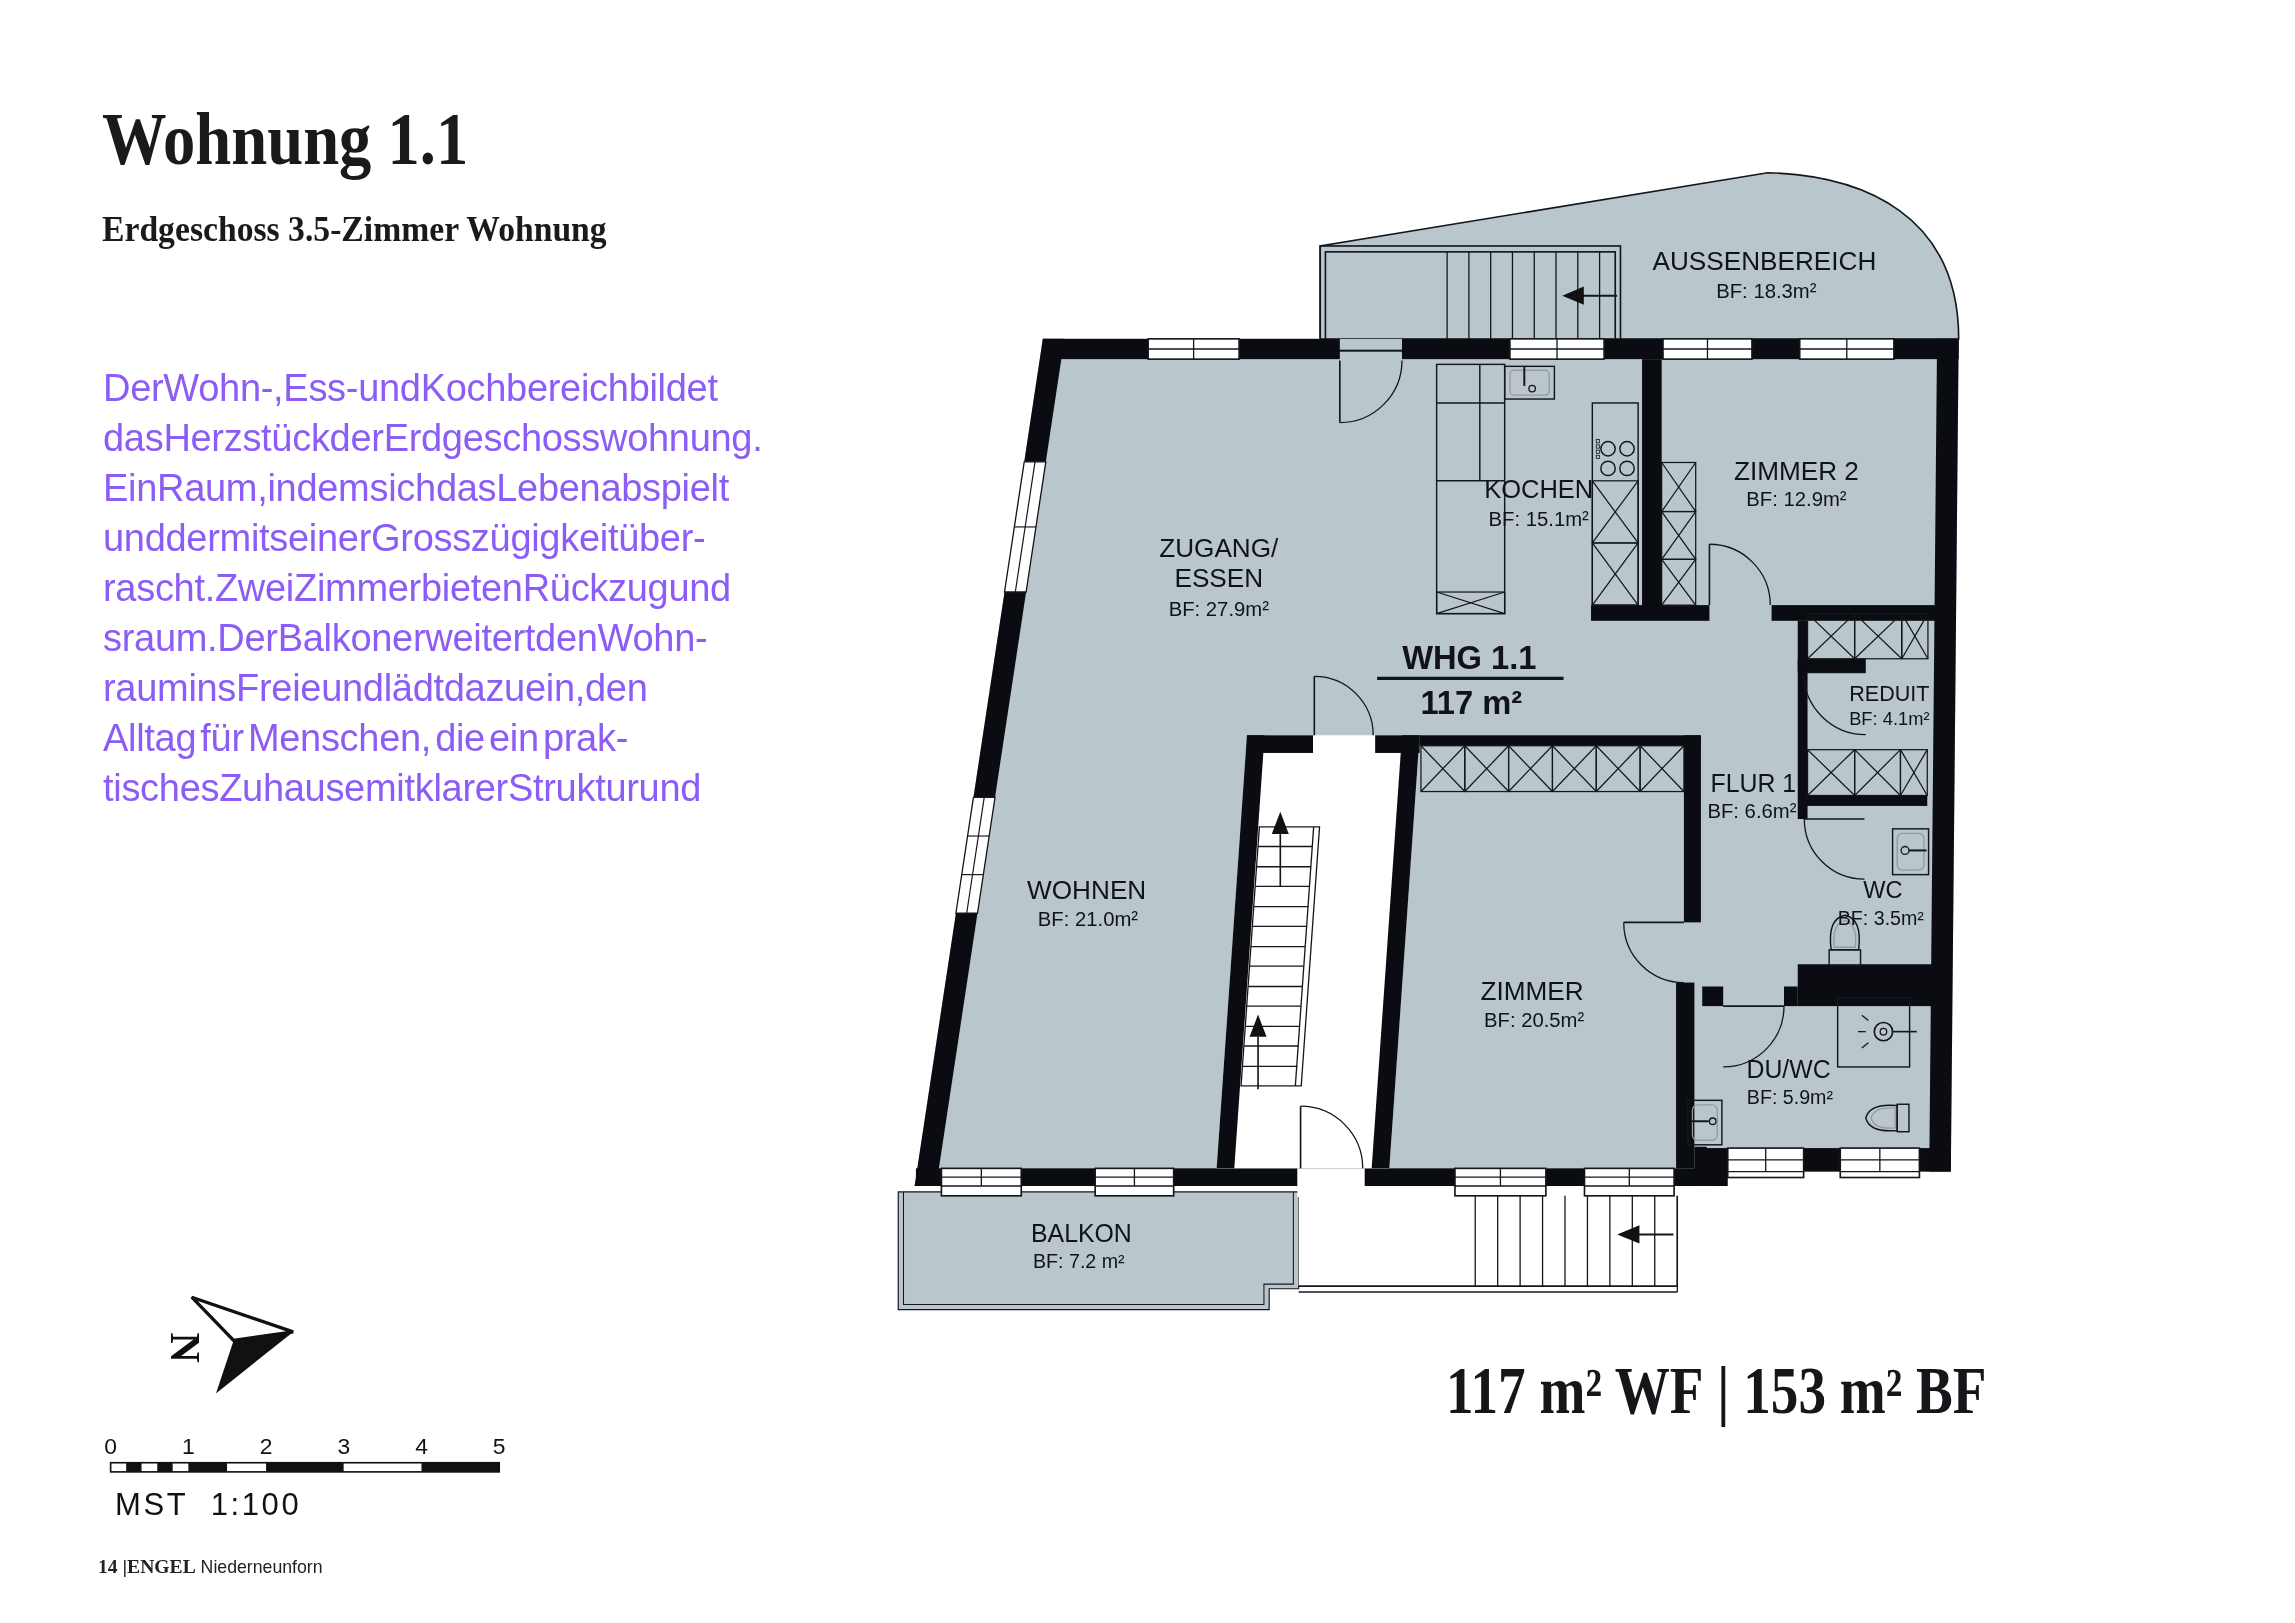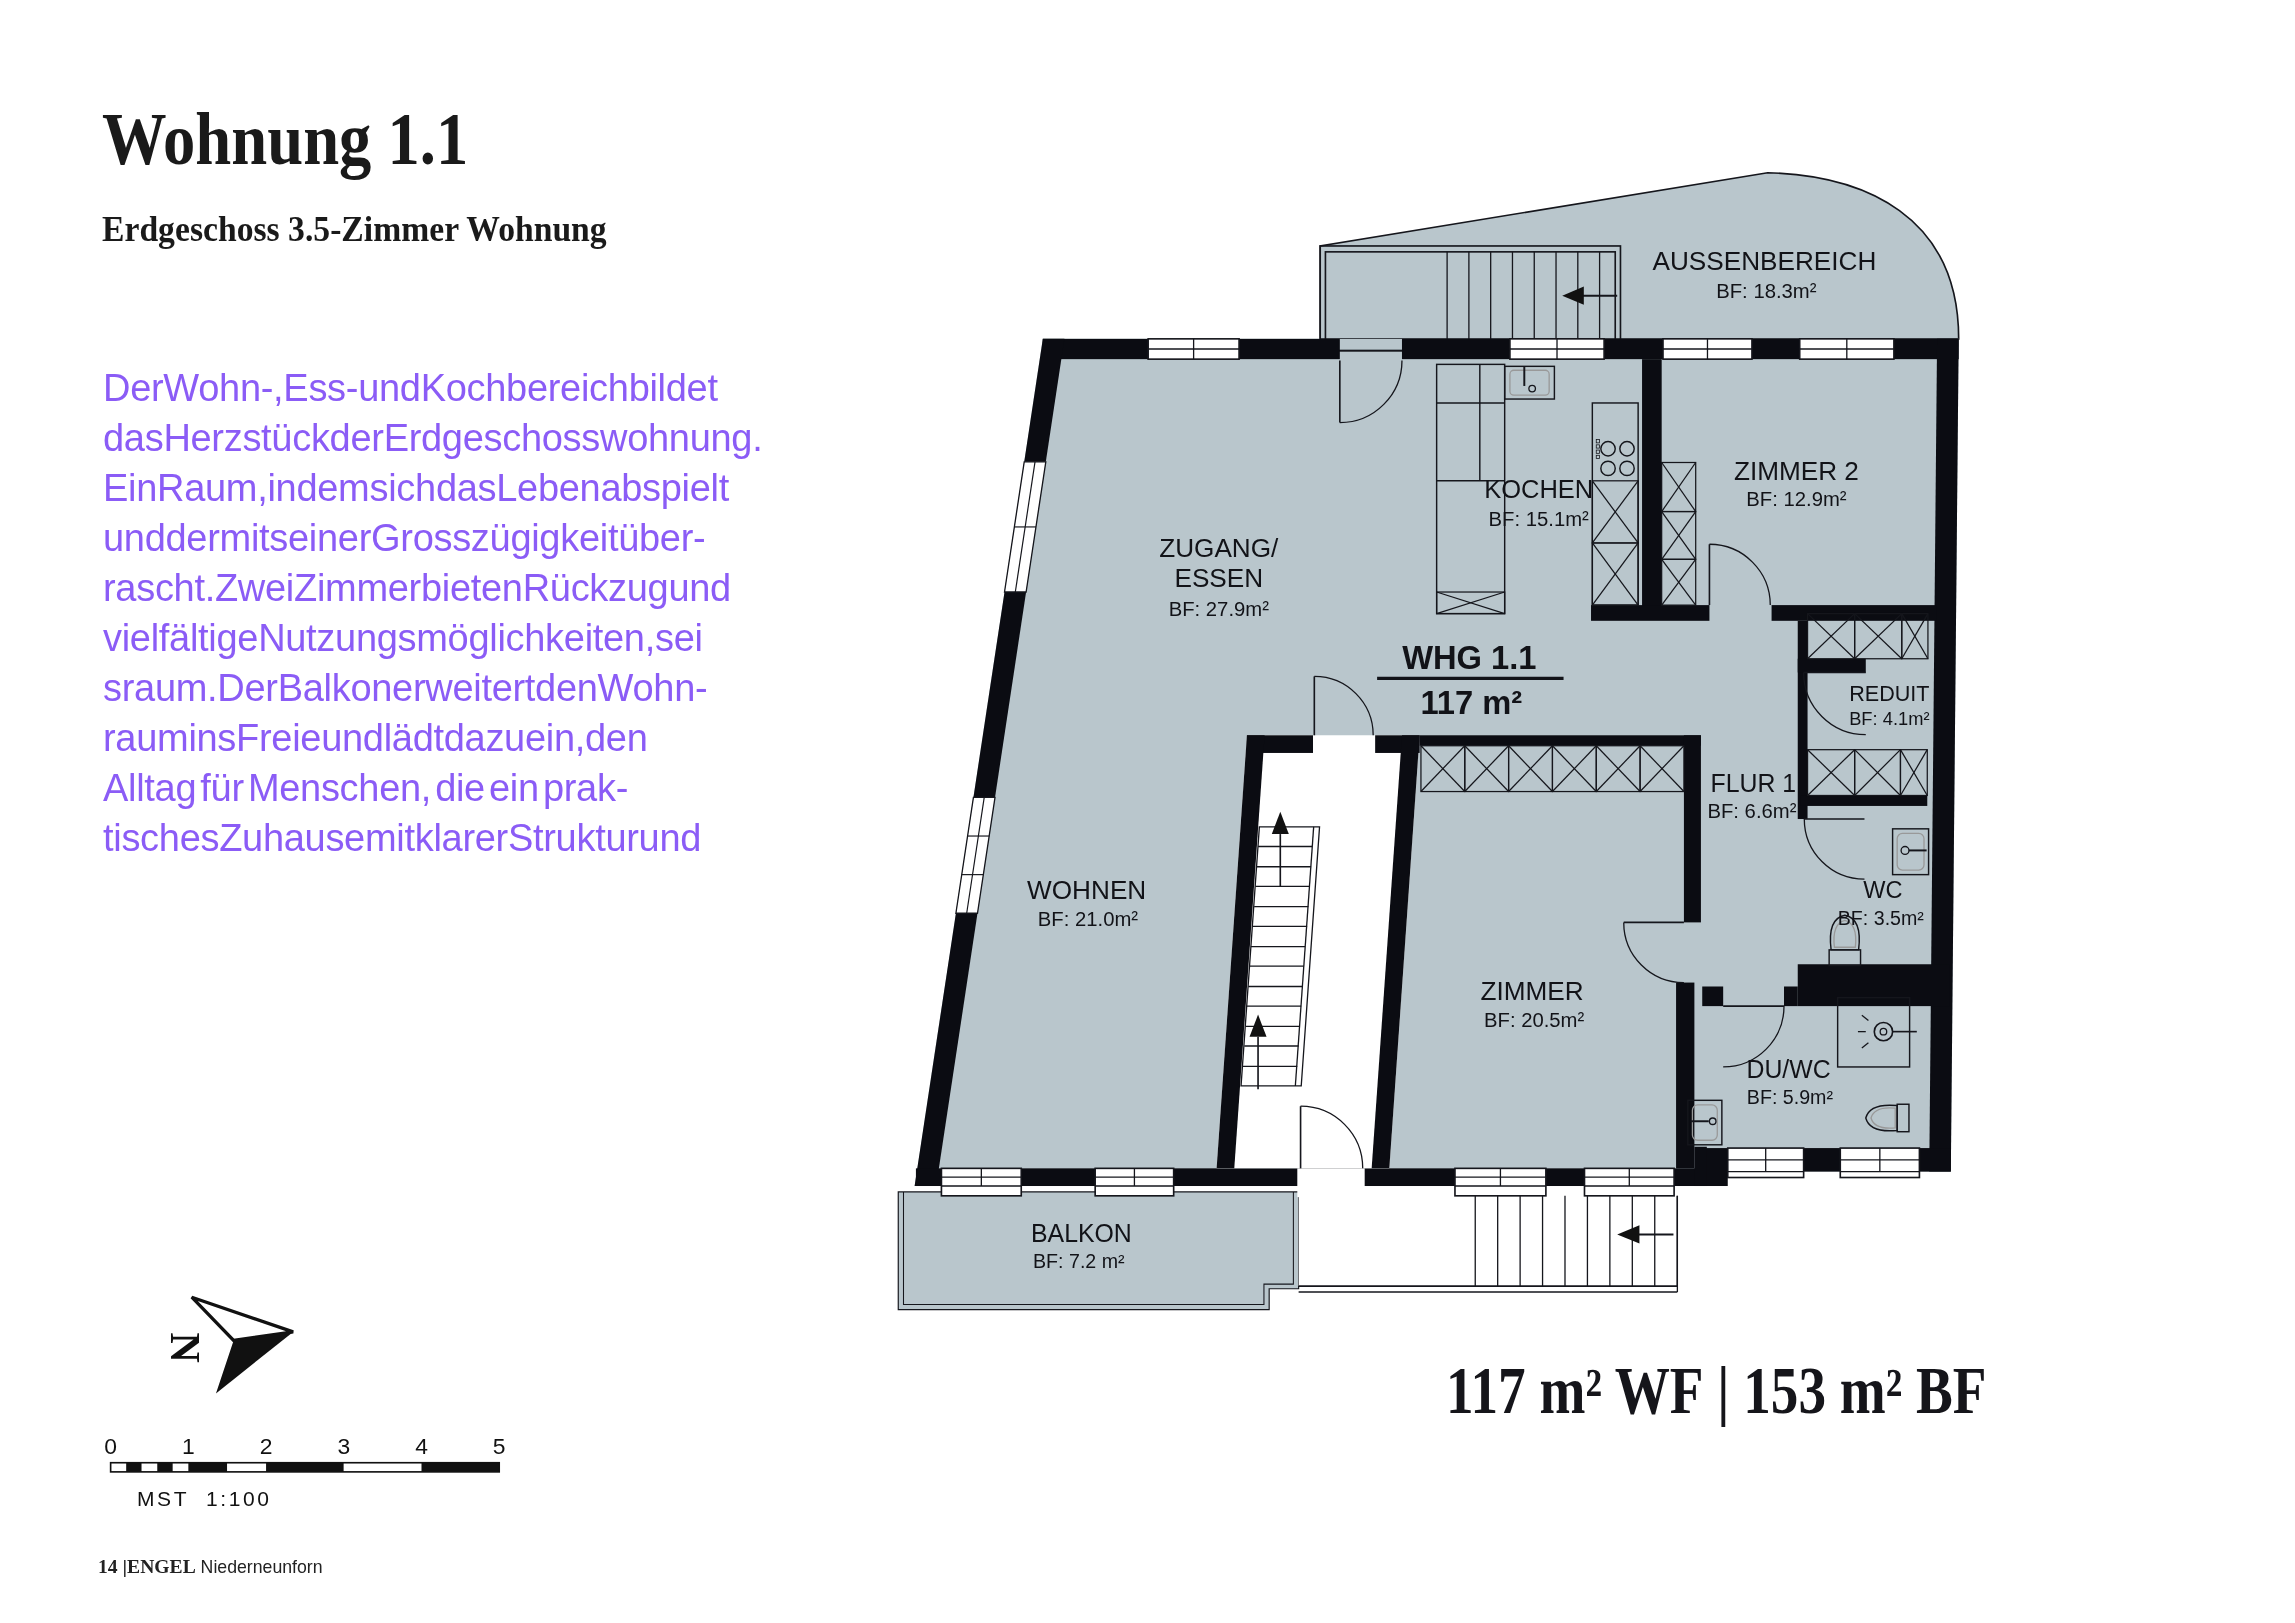--- a/index.html
+++ b/index.html
@@ -4,31 +4,30 @@
 body{width:2295px;height:1623px;position:relative;font-family:"Liberation Sans",sans-serif;}
 .h1{position:absolute;left:102px;top:98px;font-family:"Liberation Serif",serif;font-weight:bold;font-size:73px;letter-spacing:0;color:#1a1a1a;transform:scaleX(0.885);transform-origin:left top;}
 .h2{position:absolute;left:102px;top:208px;font-family:"Liberation Serif",serif;font-weight:bold;font-size:36px;color:#1a1a1a;transform:scaleX(0.935);transform-origin:left top;}
 .bodytxt{position:absolute;left:103px;top:363px;width:525px;color:#8b5cf6;font-size:38px;letter-spacing:-0.3px;line-height:50px;}
 .bodytxt div{display:flex;justify-content:space-between;height:50px;white-space:pre;}
 .bodytxt div.last{justify-content:flex-start;}
 .bodytxt div.last span{margin-right:7.9px;}
 .area{position:absolute;left:1446px;top:1352px;font-family:"Liberation Serif",serif;font-weight:bold;font-size:67px;color:#15151a;white-space:nowrap;transform:scaleX(0.823);transform-origin:left top;}
 .footer{position:absolute;left:98px;top:1556px;font-size:17.7px;color:#222;}
 .footer b{font-family:"Liberation Serif",serif;font-size:19.6px;}
-.mst{position:absolute;left:115px;top:1487px;font-size:21px;letter-spacing:2.6px;color:#111;margin-left:22px;}
+.mst{position:absolute;left:115px;top:1487px;font-size:31px;letter-spacing:2.6px;color:#111;}
 </style></head><body>
 <div class="h1">Wohnung 1.1</div>
 <div class="h2">Erdgeschoss 3.5-Zimmer Wohnung</div>
 <div class="bodytxt">
 <div><span>Der</span><span>Wohn-,</span><span>Ess-</span><span>und</span><span>Kochbereich</span><span>bildet</span></div>
 <div><span>das</span><span>Herzstück</span><span>der</span><span>Erdgeschosswohnung.</span></div>
 <div><span>Ein</span><span>Raum,</span><span>in</span><span>dem</span><span>sich</span><span>das</span><span>Leben</span><span>abspielt</span></div>
 <div><span>und</span><span>der</span><span>mit</span><span>seiner</span><span>Grosszügigkeit</span><span>über-</span></div>
 <div><span>rascht.</span><span>Zwei</span><span>Zimmer</span><span>bieten</span><span>Rückzug</span><span>und</span></div>
-<div><span>vielfältige</span><span>Nutzungsmöglichkeiten,</span><span>sei</span></div>
 <div><span>sraum.</span><span>Der</span><span>Balkon</span><span>erweitert</span><span>den</span><span>Wohn-</span></div>
 <div><span>raum</span><span>ins</span><span>Freie</span><span>und</span><span>lädt</span><span>dazu</span><span>ein,</span><span>den</span></div>
 <div><span>Alltag</span><span>für</span><span>Menschen,</span><span>die</span><span>ein</span><span>prak-</span></div>
 <div><span>tisches</span><span>Zuhause</span><span>mit</span><span>klarer</span><span>Struktur</span><span>und</span></div>
 </div>
 <svg width="2295" height="1623" viewBox="0 0 3508 2481" style="position:absolute;left:0;top:0" font-family="Liberation Sans, sans-serif">
 <path d="M 2018 518 L 2018 376 L 2702 264 C 2850 268 2994 330 2994 518 Z" fill="#b9c6cc" stroke="#15161c" stroke-width="2.5"></path>
 <polygon points="1594,518 2994,518 2982,1791 2641,1791 2607,1791 2607,1813 1398,1813" fill="#b9c6cc"></polygon>
 <g>
 <polygon points="1373,1822 1985,1822 1985,1970 1940,1970 1940,2002 1373,2002" fill="#b9c6cc" stroke="#15161c" stroke-width="1.8"></polygon>

